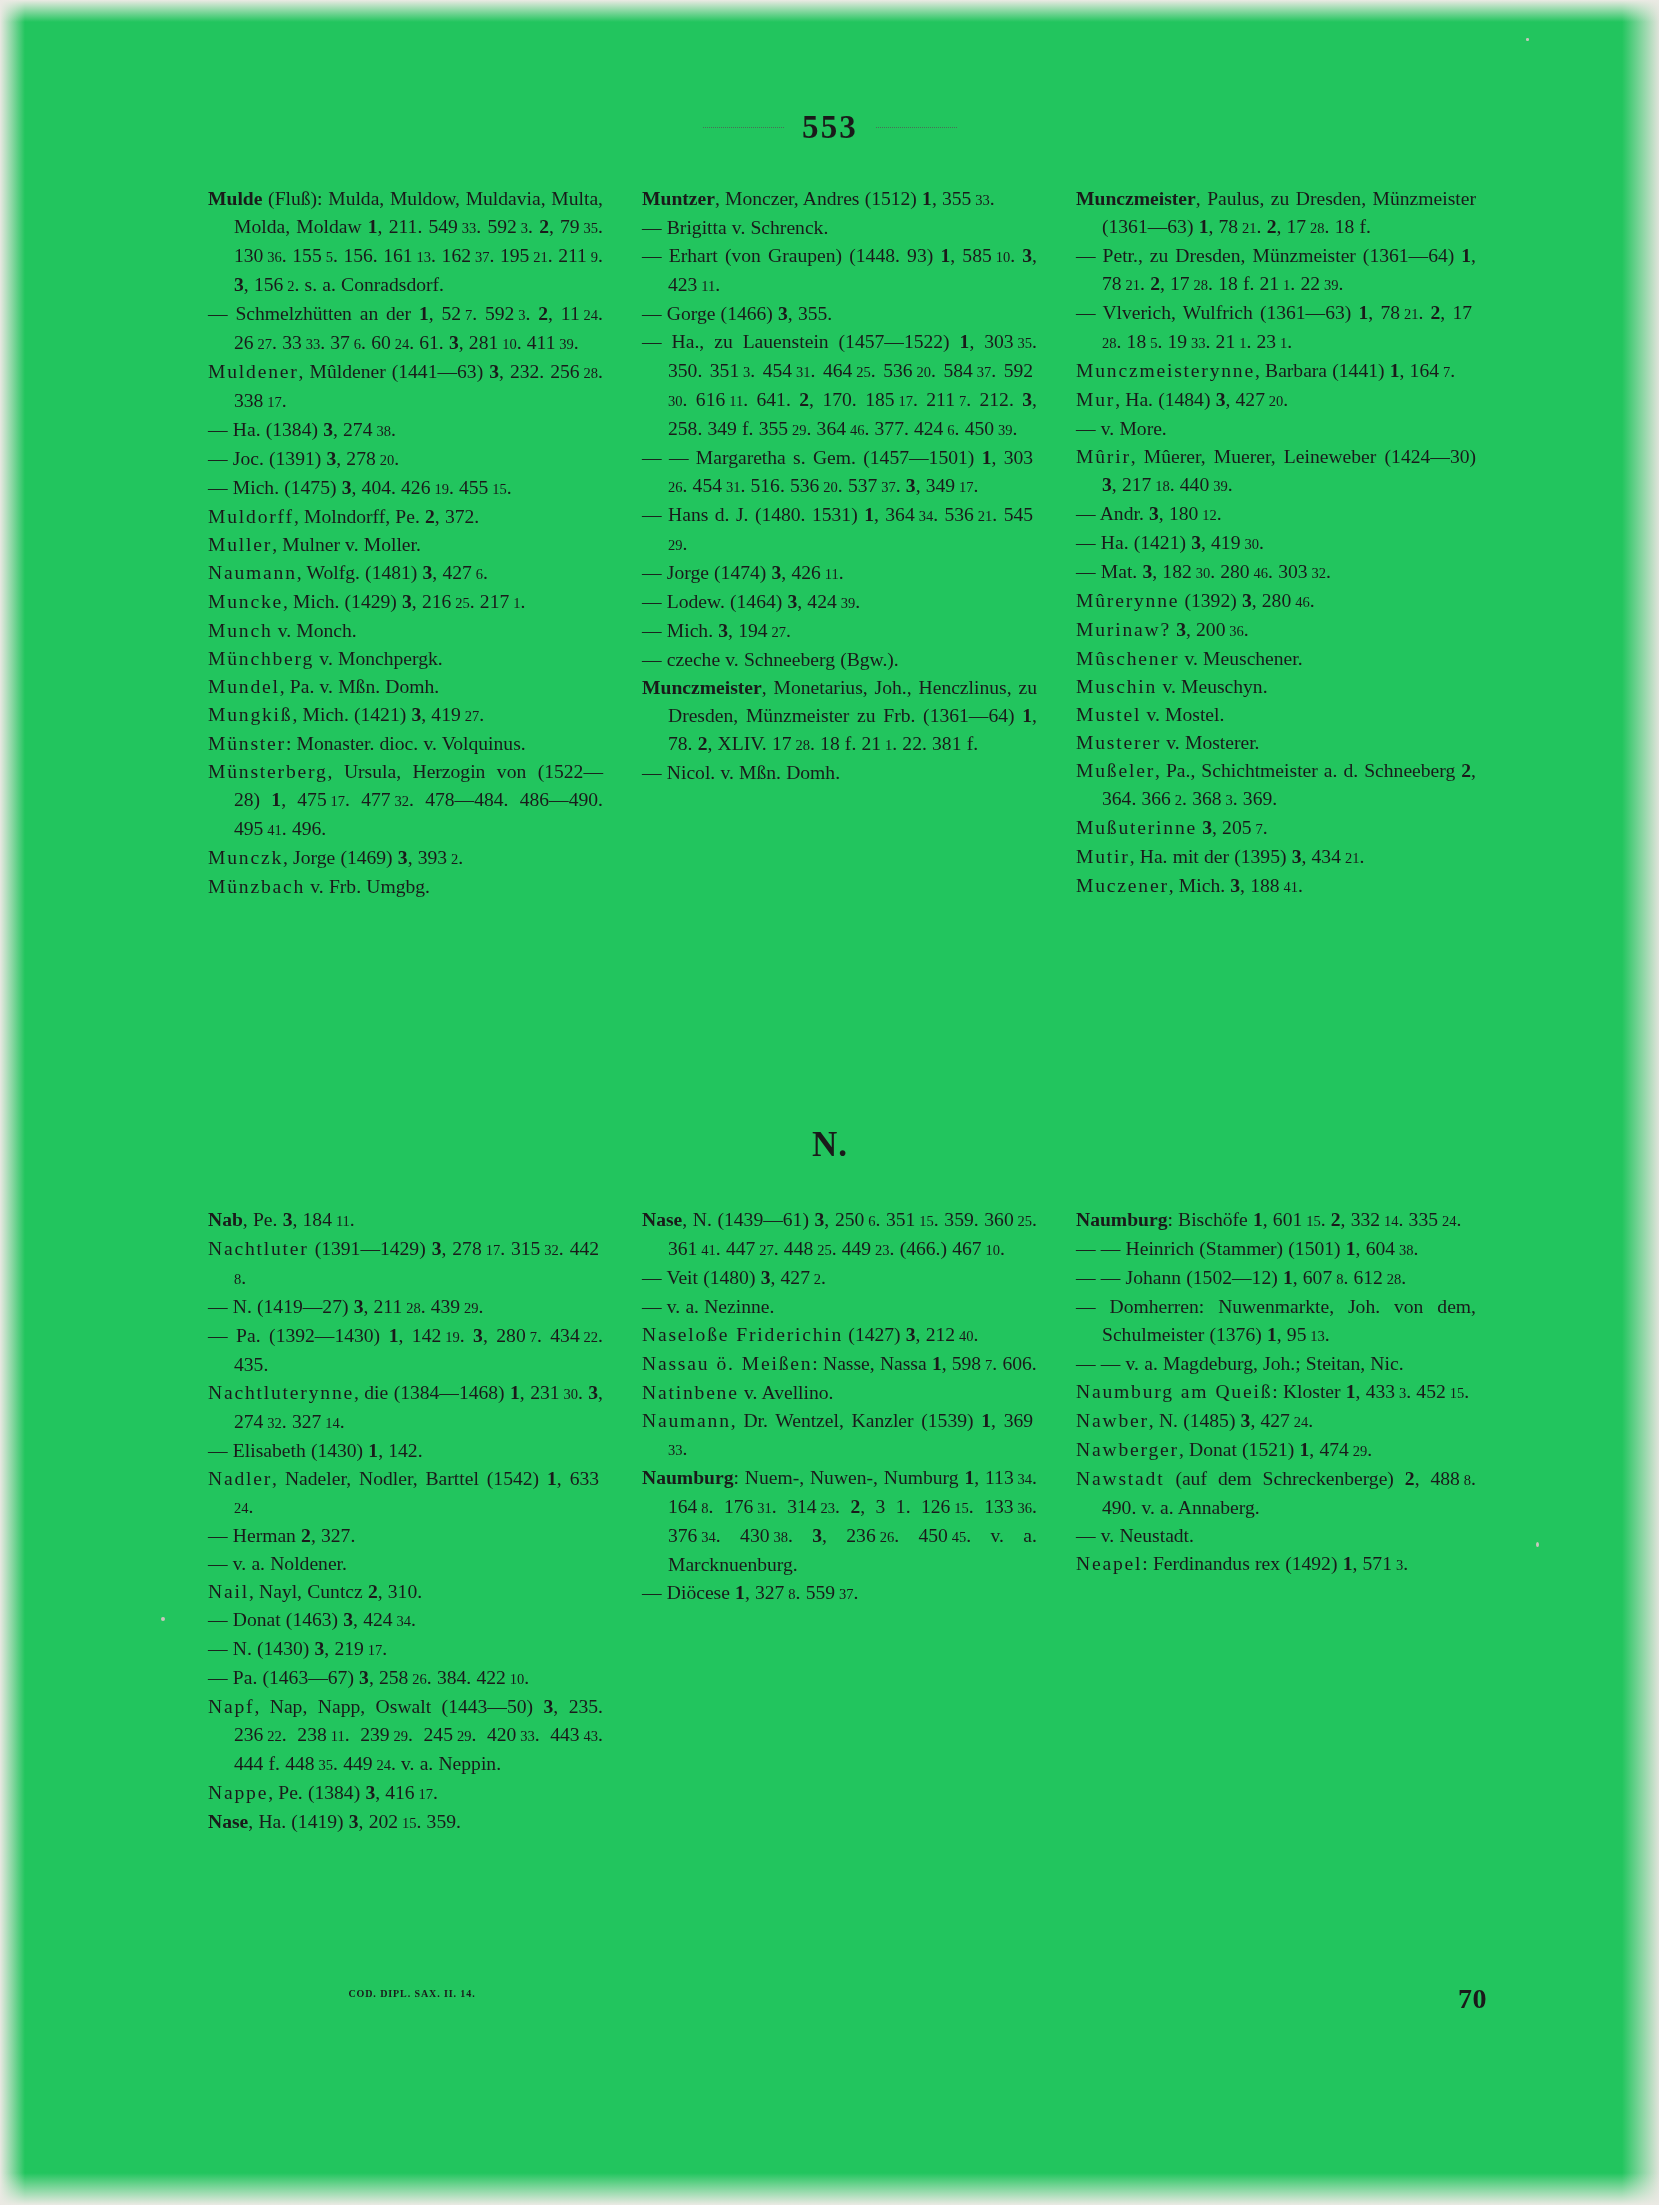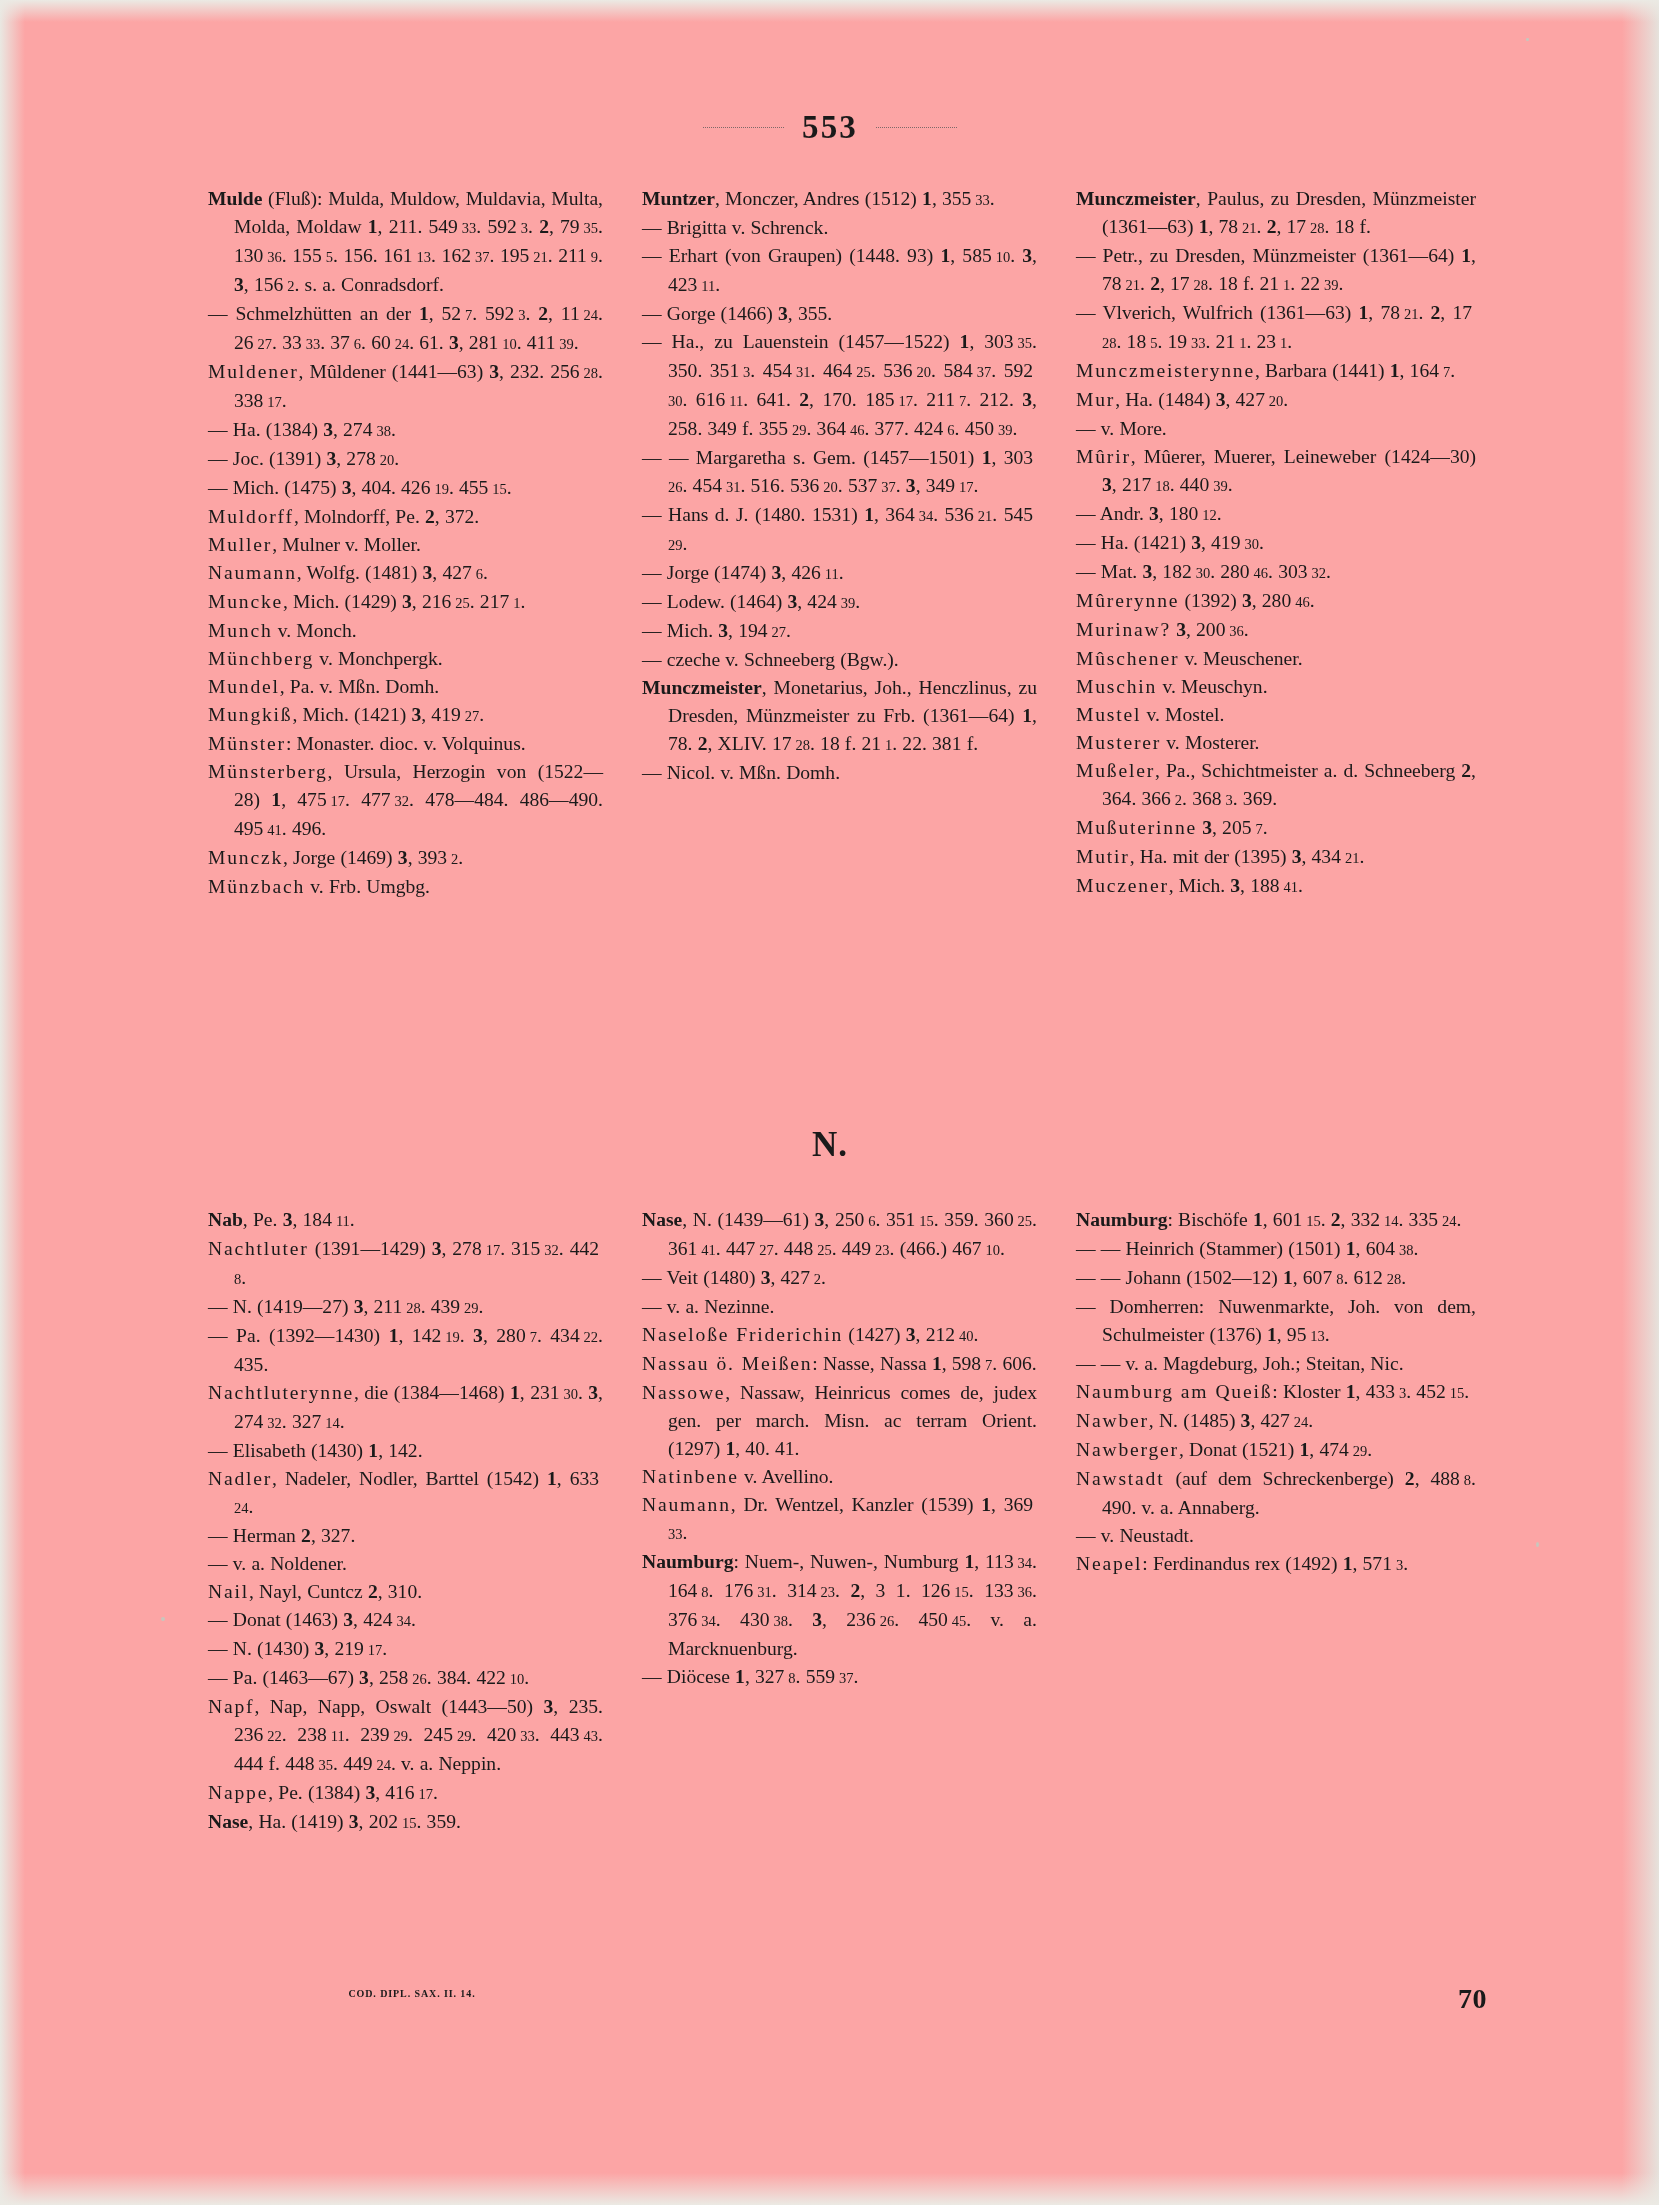--- a/index.html
+++ b/index.html
@@ -14,21 +14,21 @@
     color: #1a1a1a;
     position: relative;
     overflow: hidden;
   }
 
   .page {
     position: absolute;
     left: 0; top: 0;
     width: 1660px;
     height: 2205px;
-    background: #fca5a5;
+    background: #22c55e;
   }
 
   
   .scan-edge-left {
     position: absolute;
     left: 0; top: 0; width: 25px; height: 2205px;
     background: linear-gradient(to right, #e9e8e2, rgba(253,253,251,0));
     pointer-events: none;
   }
   .scan-edge-right {
@@ -242,21 +242,20 @@
       <p class="entry"><span class="sp">Nappe</span>, Pe. (1384) <b>3</b>, 416 <span class="ln">17</span>.</p>
       <p class="entry"><span class="hw">Nase</span>, Ha. (1419) <b>3</b>, 202 <span class="ln">15</span>. 359.</p>
     </div>
 
     <div class="col">
       <p class="entry"><span class="hw">Nase</span>, N. (1439—61) <b>3</b>, 250 <span class="ln">6</span>. 351 <span class="ln">15</span>. 359. 360 <span class="ln">25</span>. 361 <span class="ln">41</span>. 447 <span class="ln">27</span>. 448 <span class="ln">25</span>. 449 <span class="ln">23</span>. (466.) 467 <span class="ln">10</span>.</p>
       <p class="entry">— Veit (1480) <b>3</b>, 427 <span class="ln">2</span>.</p>
       <p class="entry">— v. a. Nezinne.</p>
       <p class="entry"><span class="sp">Naseloße Friderichin</span> (1427) <b>3</b>, 212 <span class="ln">40</span>.</p>
       <p class="entry"><span class="sp">Nassau ö. Meißen</span>: Nasse, Nassa <b>1</b>, 598 <span class="ln">7</span>. 606.</p>
-      <p class="entry"><span class="sp">Nassowe</span>, Nassaw, Heinricus comes de, judex gen. per march. Misn. ac terram Orient. (1297) <b>1</b>, 40. 41.</p>
       <p class="entry"><span class="sp">Natinbene</span> v. Avellino.</p>
       <p class="entry"><span class="sp">Naumann</span>, Dr. Wentzel, Kanzler (1539) <b>1</b>, 369 <span class="ln">33</span>.</p>
       <p class="entry"><span class="hw">Naumburg</span>: Nuem-, Nuwen-, Numburg <b>1</b>, 113 <span class="ln">34</span>. 164 <span class="ln">8</span>. 176 <span class="ln">31</span>. 314 <span class="ln">23</span>. <b>2</b>, 3 1. 126 <span class="ln">15</span>. 133 <span class="ln">36</span>. 376 <span class="ln">34</span>. 430 <span class="ln">38</span>. <b>3</b>, 236 <span class="ln">26</span>. 450 <span class="ln">45</span>. v. a. Marcknuenburg.</p>
       <p class="entry">— Diöcese <b>1</b>, 327 <span class="ln">8</span>. 559 <span class="ln">37</span>.</p>
     </div>
 
     <div class="col">
       <p class="entry"><span class="hw">Naumburg</span>: Bischöfe <b>1</b>, 601 <span class="ln">15</span>. <b>2</b>, 332 <span class="ln">14</span>. 335 <span class="ln">24</span>.</p>
       <p class="entry">— — Heinrich (Stammer) (1501) <b>1</b>, 604 <span class="ln">38</span>.</p>
       <p class="entry">— — Johann (1502—12) <b>1</b>, 607 <span class="ln">8</span>. 612 <span class="ln">28</span>.</p>

